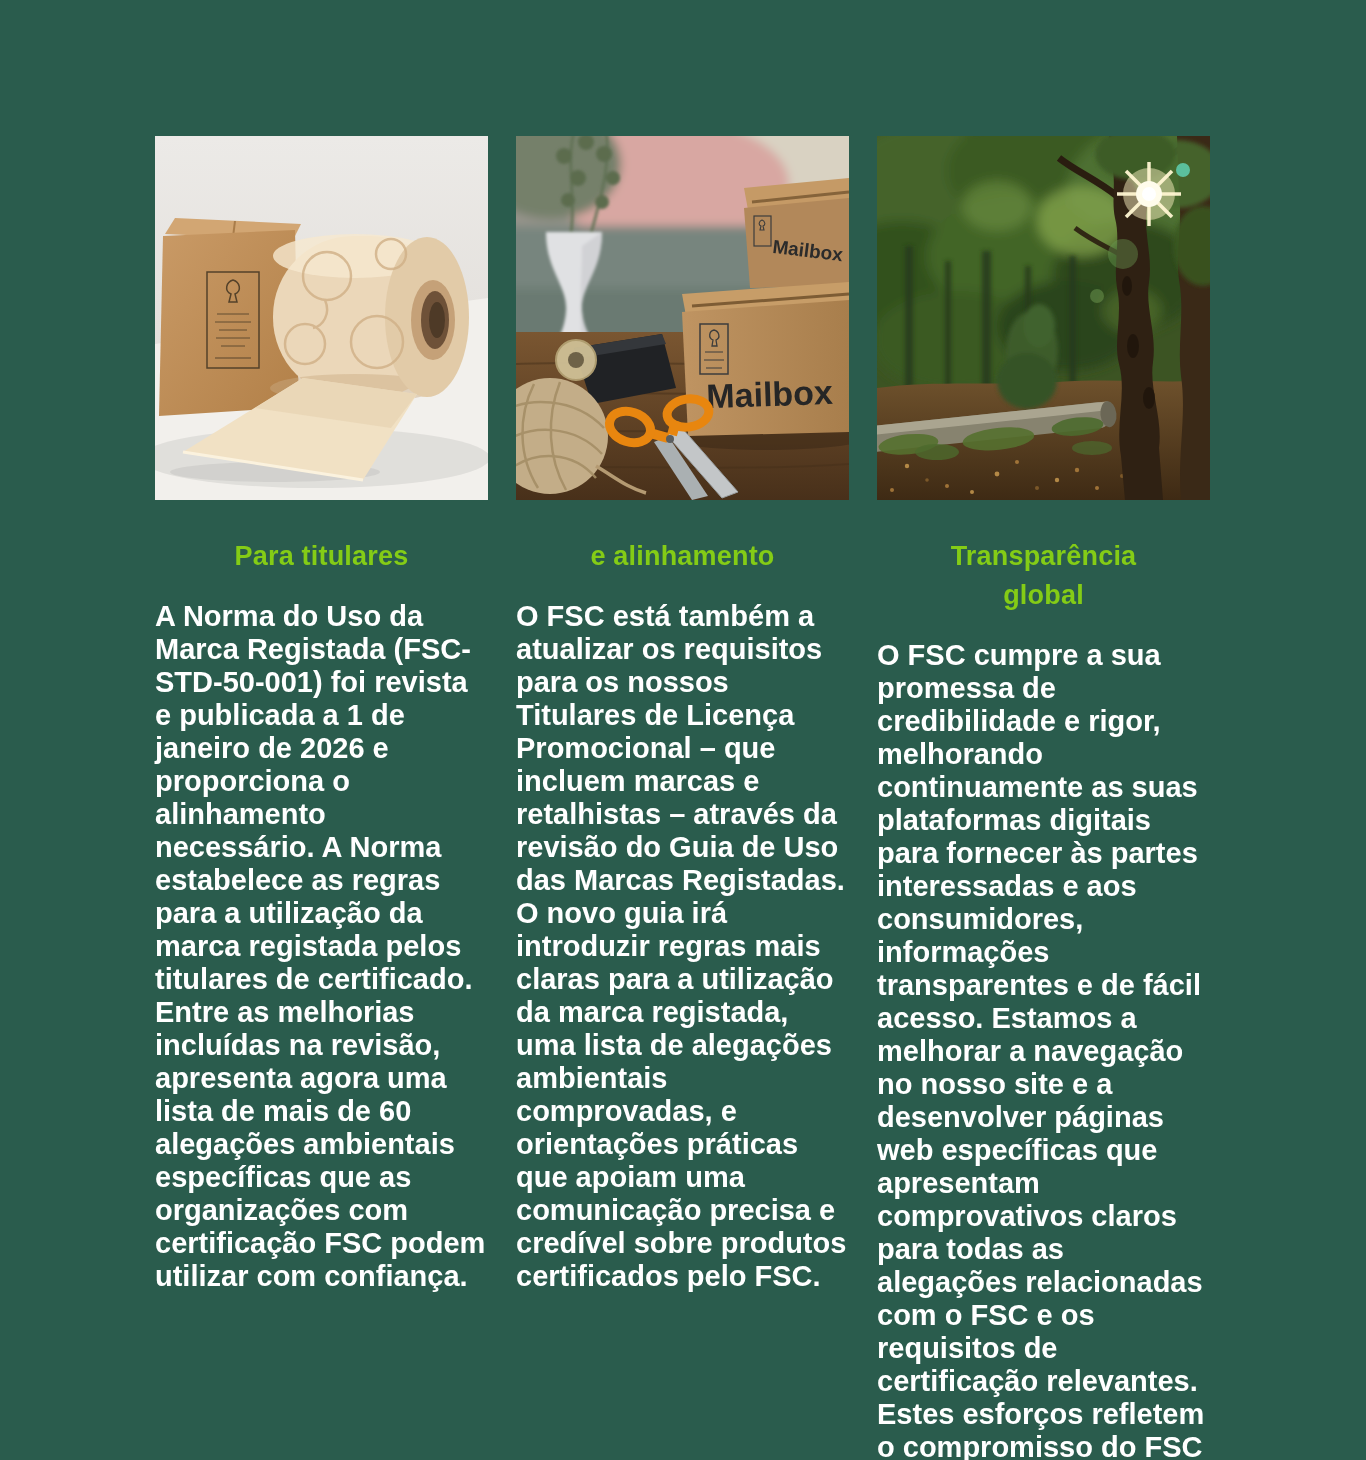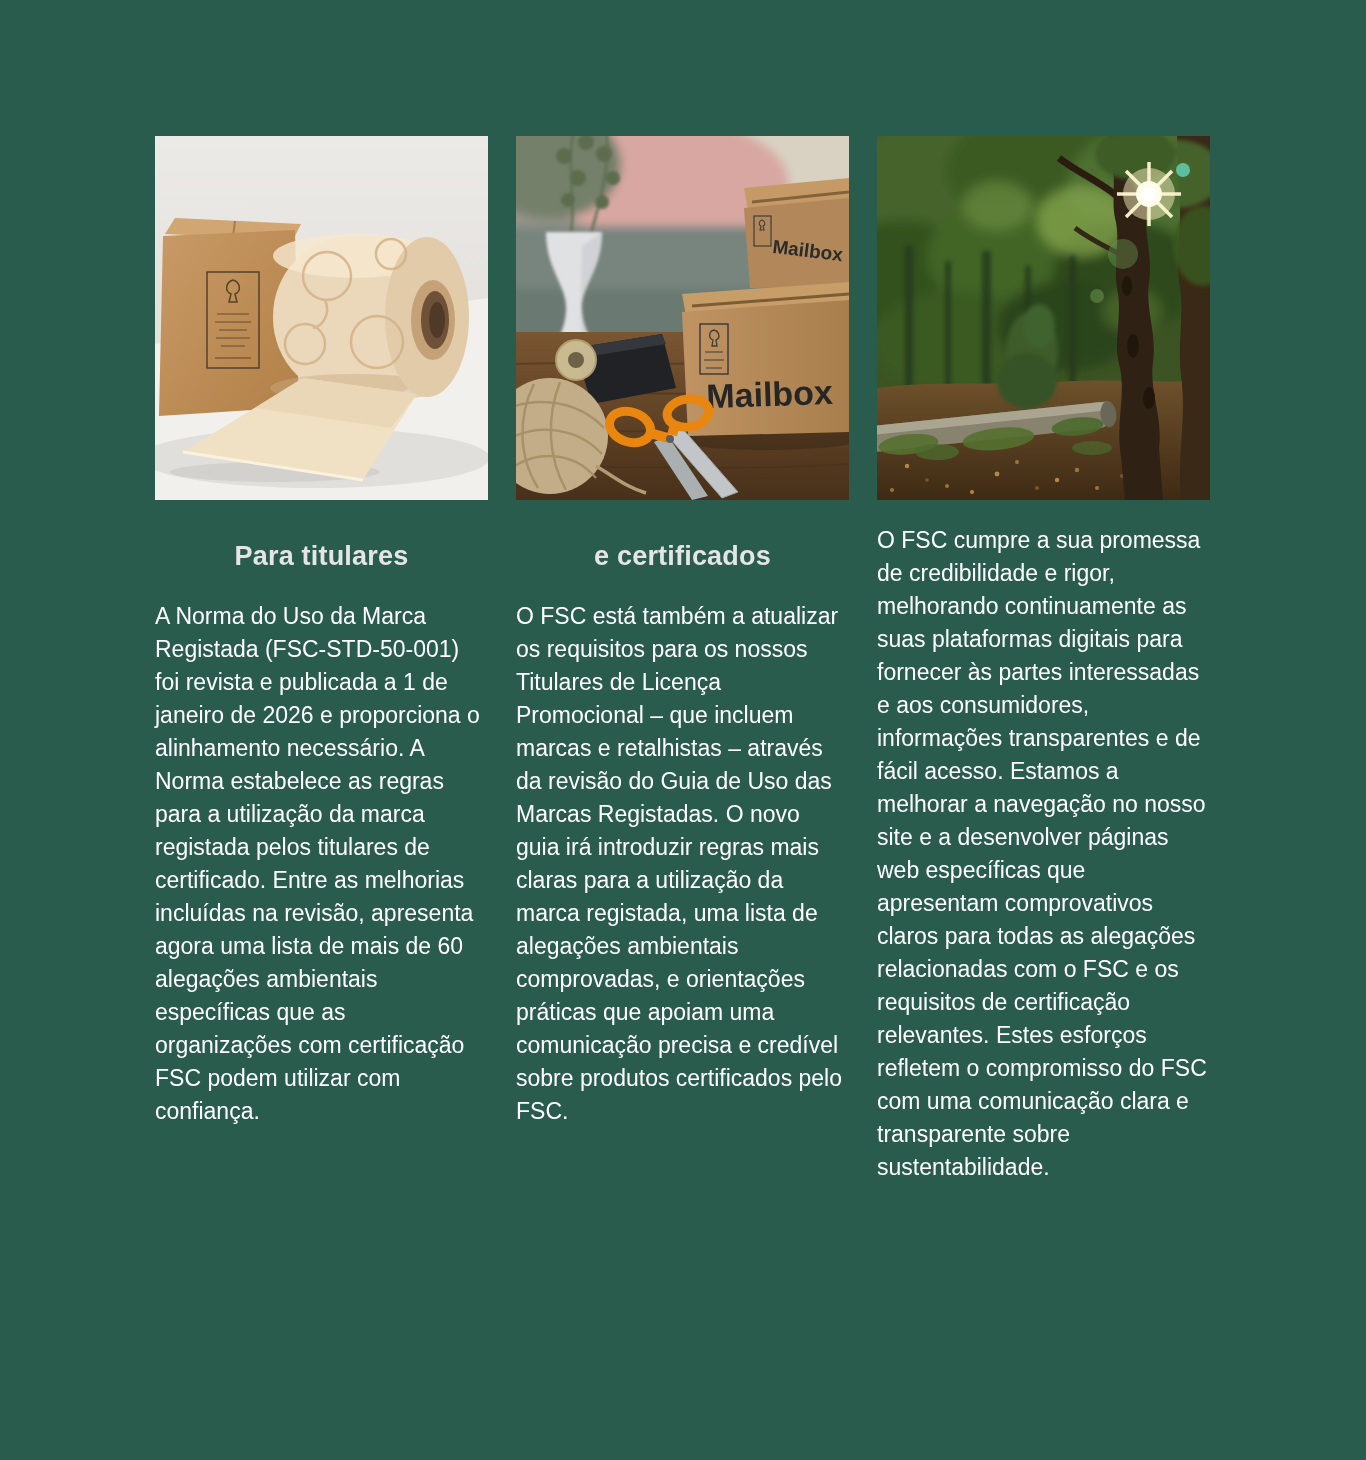--- a/index.html
+++ b/index.html
@@ -26,28 +26,28 @@
     background: #888;
   }
   .photo svg { display:block; width:100%; height:100%; }
   .heading {
     margin: 37px 0 0 0;
     text-align: center;
     font-size: 27px;
     line-height: 39px;
     font-weight: 700;
     letter-spacing: 0.2px;
-    color:#e5e5e5;
+    color:#84cc16;
   }
   .heading span { display:block; }
   .body-text {
     margin: 24px 0 0 0;
-    font-size: 23px;
+    font-size: 29px;
     line-height: 33px;
-    font-weight: 400;
+    font-weight: 700;
     color:#ffffff;
     text-align: left;
   }
 </style>
 </head>
 <body>
 
 <div class="page">
   <div class="columns">
 
@@ -218,21 +218,21 @@
             <polygon points="138,306 152,300 192,360 176,364" fill="#aab0b2"></polygon>
             <line x1="134" y1="297" x2="152" y2="302" stroke="#e8860f" stroke-width="10"></line>
             <line x1="160" y1="285" x2="156" y2="299" stroke="#e8860f" stroke-width="10"></line>
             <ellipse cx="114" cy="291" rx="21" ry="15" transform="rotate(18 114 291)" stroke="#e8860f" stroke-width="9" fill="none"></ellipse>
             <ellipse cx="172" cy="277" rx="21" ry="14" transform="rotate(-8 172 277)" stroke="#e8860f" stroke-width="9" fill="none"></ellipse>
             <circle cx="154" cy="303" r="4" fill="#5a5e60"></circle>
           </g>
         </svg>
       </div>
       <h2 class="heading">
-        <span>e certificados</span>
+        <span>e alinhamento</span>
       </h2>
       <p class="body-text">O FSC está também a atualizar os requisitos para os nossos Titulares de Licença Promocional – que incluem marcas e retalhistas – através da revisão do Guia de Uso das Marcas Registadas. O novo guia irá introduzir regras mais claras para a utilização da marca registada, uma lista de alegações ambientais comprovadas, e orientações práticas que apoiam uma comunicação precisa e credível sobre produtos certificados pelo FSC.</p>
     </section>
 
     <section class="column">
       <div class="photo">
         <svg viewBox="0 0 333 364" xmlns="http://www.w3.org/2000/svg">
           <defs>
             <filter id="b31" x="-20%" y="-20%" width="140%" height="140%">
                 <feGaussianBlur stdDeviation="6"></feGaussianBlur>
@@ -320,17 +320,21 @@
                 <line x1="-23" y1="23" x2="23" y2="-23"></line>
             </g>
             <circle r="13" fill="#fffceb"></circle>
             <circle r="7" fill="#ffffff"></circle>
           </g>
           <circle cx="306" cy="34" r="7" fill="#5fd0b2" opacity="0.85"></circle>
           <circle cx="246" cy="118" r="15" fill="#6fa055" opacity="0.4"></circle>
           <circle cx="220" cy="160" r="7" fill="#8fc06a" opacity="0.35"></circle>
         </svg>
       </div>
+      <h2 class="heading">
+        <span>Transparência</span>
+        <span>global</span>
+      </h2>
       <p class="body-text">O FSC cumpre a sua promessa de credibilidade e rigor, melhorando continuamente as suas plataformas digitais para fornecer às partes interessadas e aos consumidores, informações transparentes e de fácil acesso. Estamos a melhorar a navegação no nosso site e a desenvolver páginas web específicas que apresentam comprovativos claros para todas as alegações relacionadas com o FSC e os requisitos de certificação relevantes. Estes esforços refletem o compromisso do FSC com uma comunicação clara e transparente sobre sustentabilidade.</p>
     </section>
 
   </div>
 </div>
 
 </body></html>

